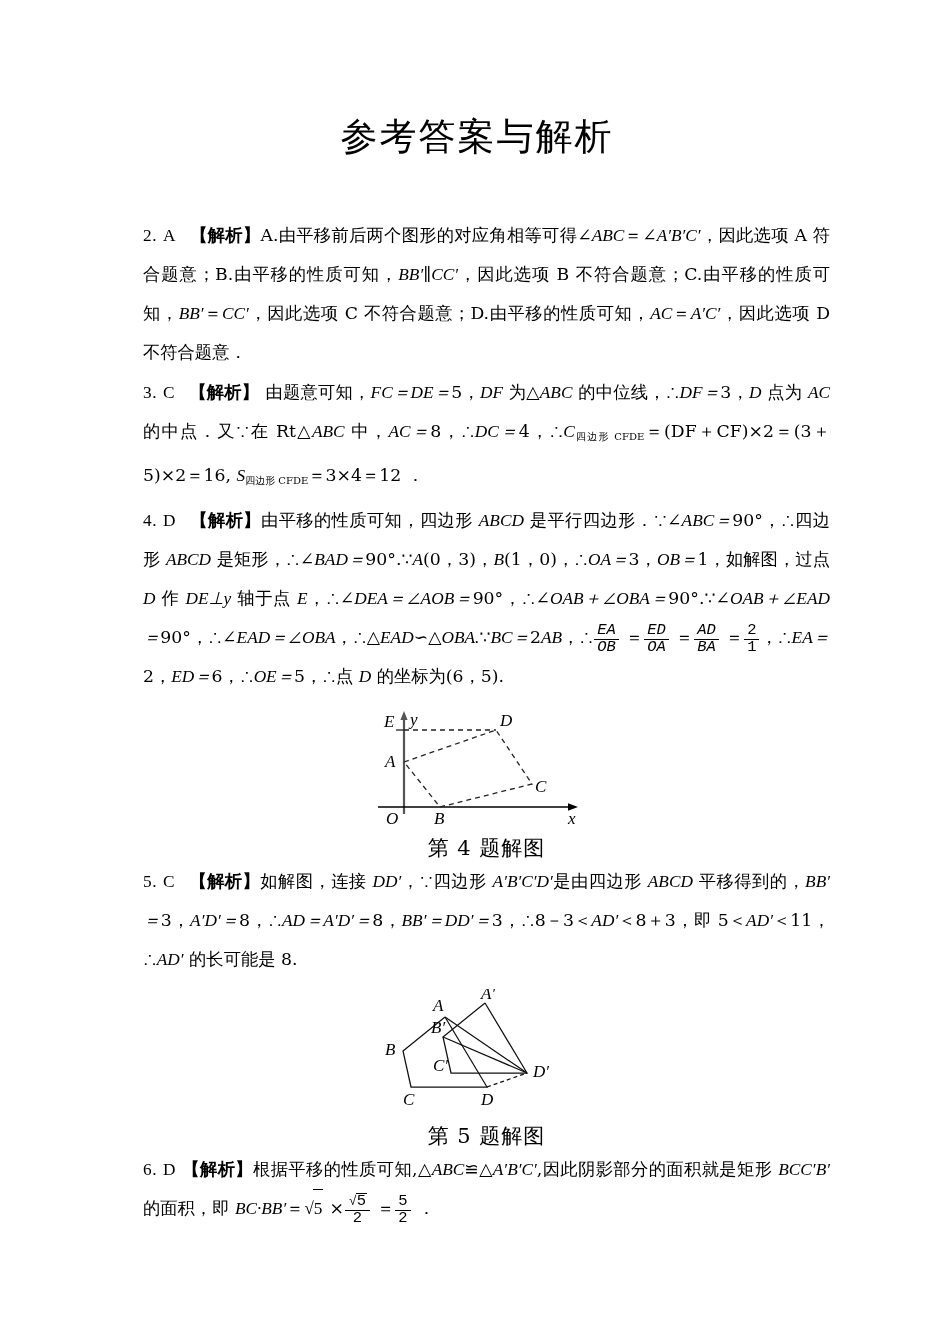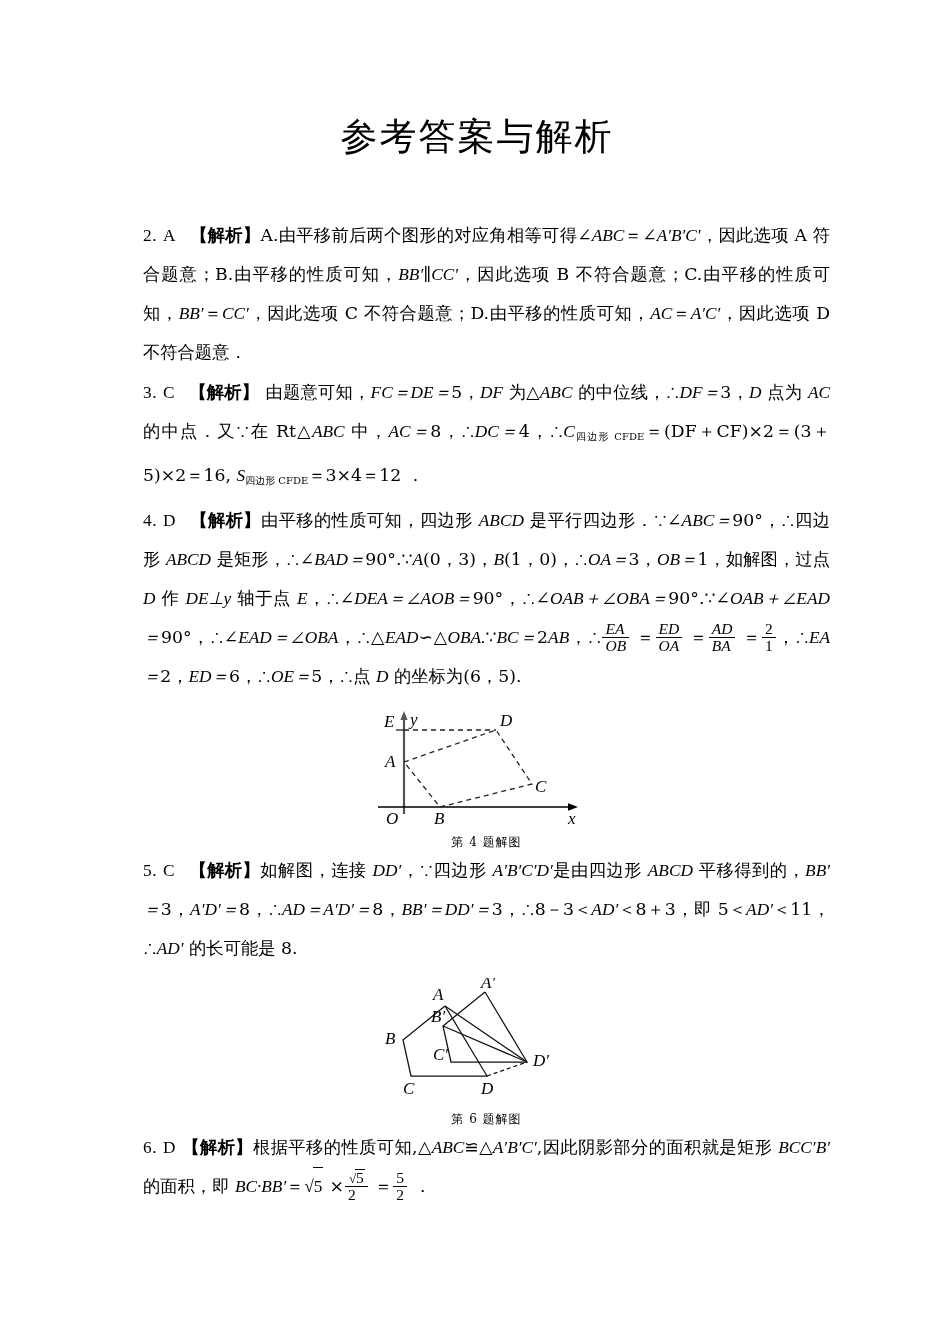--- a/index.html
+++ b/index.html
@@ -46,38 +46,39 @@
 
   i, .it { font-style:italic; font-family:"Liberation Serif", serif; }
   .mi { font-style:italic; }
   .sub-cn { font-size:10px; vertical-align:-3px; font-style:normal; font-family:"DejaVu Serif", serif;}
   .cn { font-family:"DejaVu Serif", serif; font-style:normal; }
 
   
   .frac {
     display:inline-block;
     vertical-align:-0.52em;
-    text-align:left;
+    text-align:center;
     line-height:1.02;
     font-size:15.5px;
     margin:0 1px;
+    font-family:Liberation Mono, monospace;
   }
   .frac .n { display:block; padding:0 3px; border-bottom:1.2px solid #000; }
   .frac .d { display:block; padding:0 3px; }
 
   
   .rad { display:inline-block; position:relative; padding-left:1px; }
   .rad .sym { font-size:17px; }
   .rad .rand { border-top:1.1px solid #000; padding:0 1px 0 1px; display:inline-block; margin-left:-1px; }
 
   .fig-wrap { text-align:center; margin:10px 0 0 0; }
   .fig-caption {
     text-align:center;
     font-family:"DejaVu Serif", serif;
-    font-size:12px;
+    font-size:21px;
     margin-top:4px;
     letter-spacing:1px;
   }
   svg { display:inline-block; }
   .svg-label { font-family:"Liberation Serif", serif; font-style:italic; font-size:17px; }
 </style>
 </head>
 <body>
 
 <div class="page">
@@ -147,21 +148,21 @@
 
         <text class="svg-label" x="66" y="22">A</text>
         <text class="svg-label" x="114" y="10">A′</text>
         <text class="svg-label" x="18" y="66">B</text>
         <text class="svg-label" x="64" y="44">B′</text>
         <text class="svg-label" x="36" y="116">C</text>
         <text class="svg-label" x="66" y="82">C′</text>
         <text class="svg-label" x="114" y="116">D</text>
         <text class="svg-label" x="166" y="88">D′</text>
       </svg>
-      <div class="fig-caption">第 6 题解图</div>
+      <div class="fig-caption">第 5 题解图</div>
     </div>
 
     <p class="para">
       <span class="num">6.</span><span class="sp-sm"></span><span class="ans">D</span><span class="sp-sm"></span><span class="jx cn">【解析】</span><span class="cn">根据平移的性质可知,△</span><i>ABC</i><span class="cn">≌△</span><i>A′B′C′</i><span class="cn">,因此阴影部分的面积就是矩形 </span><i>BCC′B′</i><span class="cn"> 的面积，即 </span><i>BC·BB′</i><span class="cn">＝</span><span class="rad"><span class="sym">√</span><span class="rand">5</span></span><span class="sp-sm"></span><span class="cn">×</span><span class="frac"><span class="n"><span class="rad"><span class="sym" style="font-size:13px;">√</span><span class="rand">5</span></span></span><span class="d">2</span></span><span class="sp-sm"></span><span class="cn">＝</span><span class="frac"><span class="n">5</span><span class="d">2</span></span><span class="sp-sm"></span><span class="cn">．</span>
     </p>
 
   </div>
 </div>
 
 </body></html>

